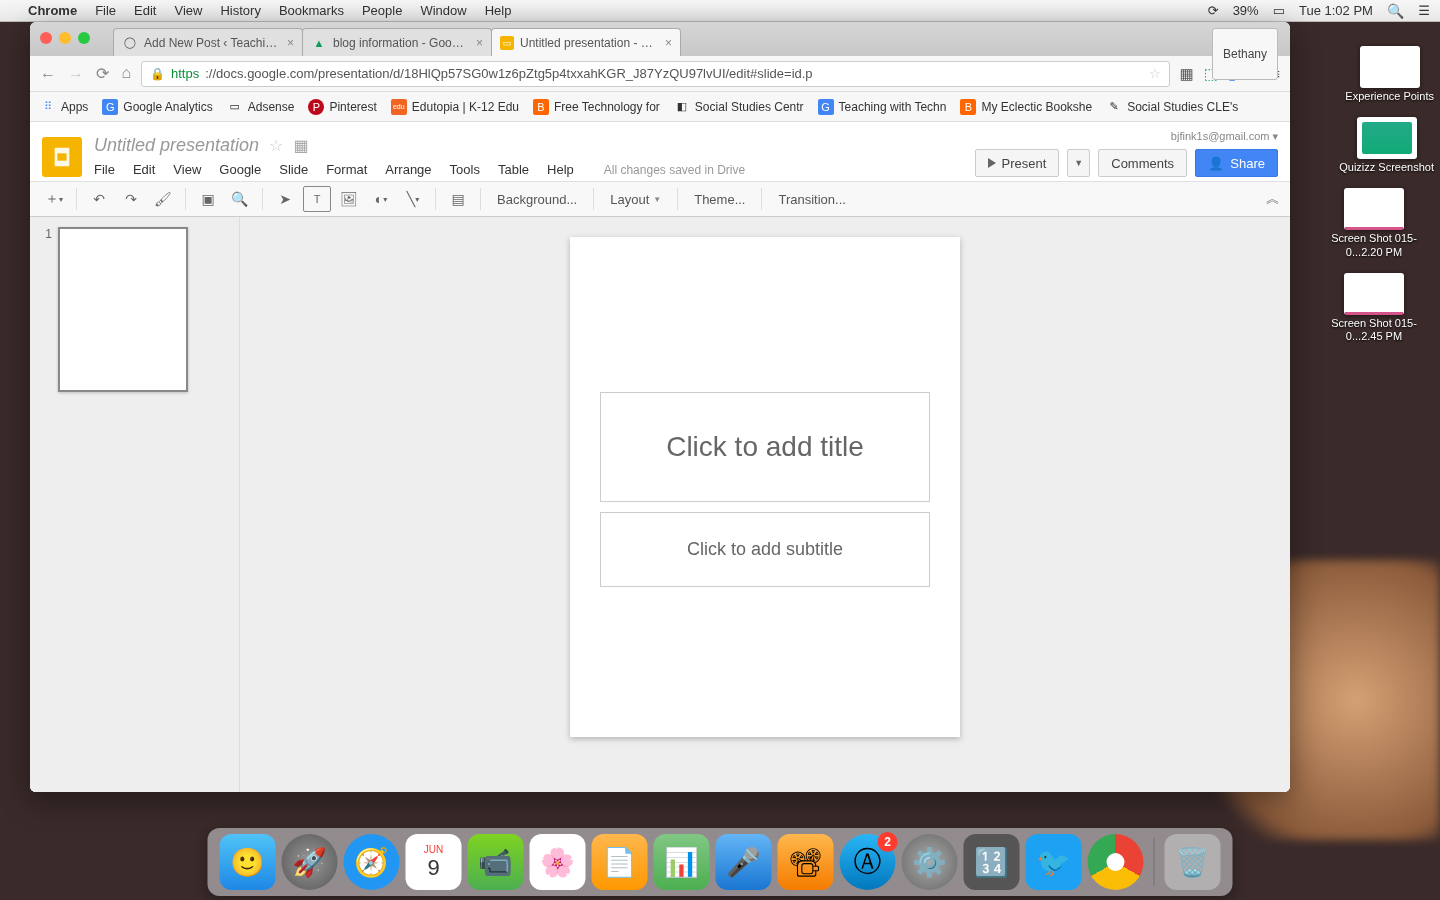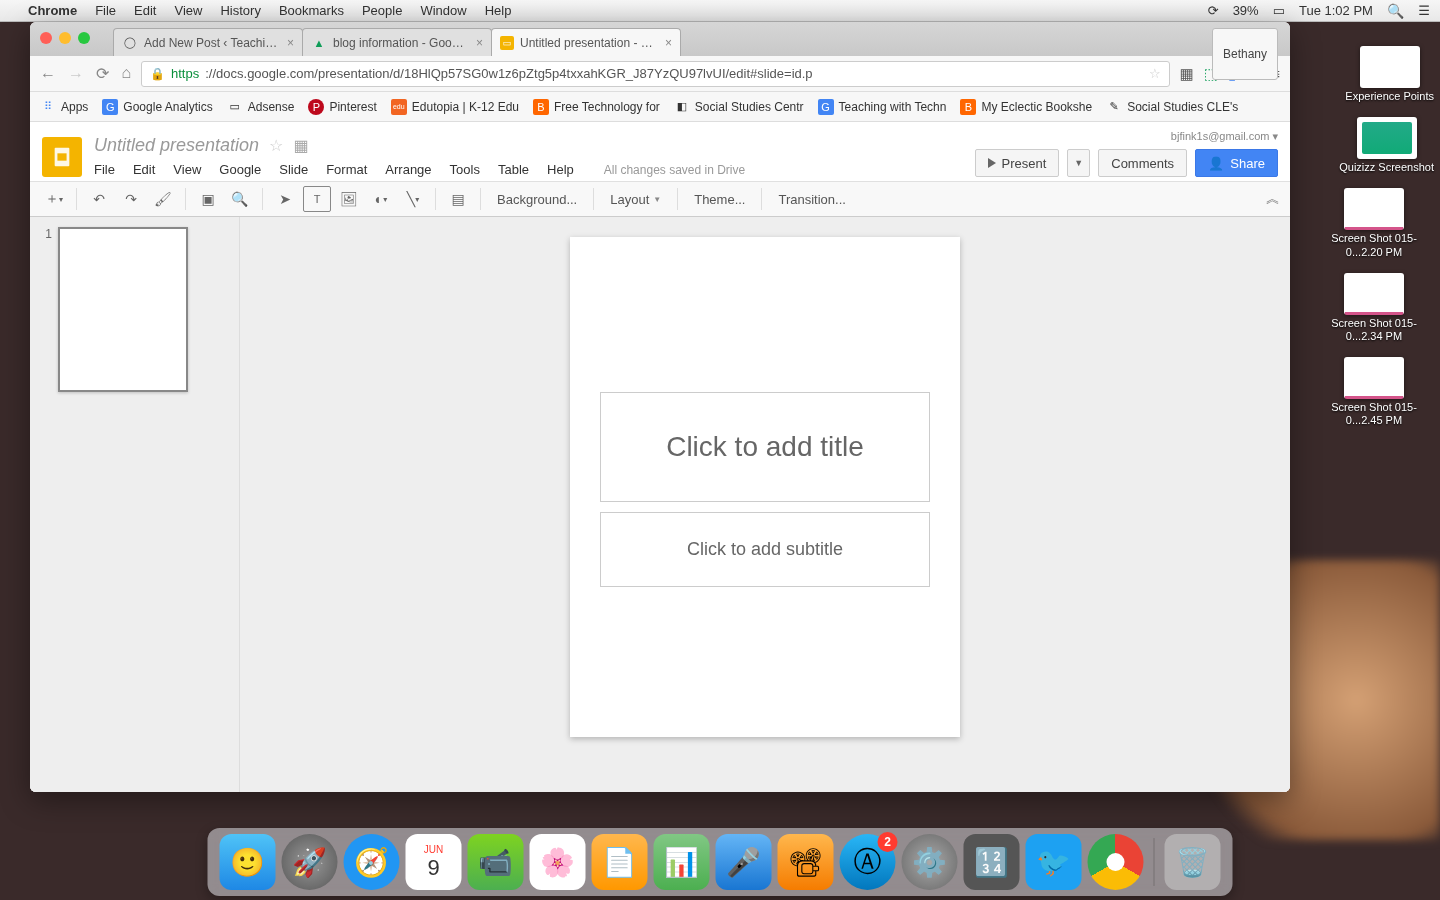--- a/index.html
+++ b/index.html
@@ -342,24 +342,20 @@
   <div class="dfile">
       <div class="thumbimg green"></div>
       <div class="cap">Quizizz Screenshot</div>
     </div>
   <div class="dfile">
       <div class="thumbimg pink"></div>
       <div class="cap">Screen Shot 015-0...2.20 PM</div>
     </div>
   <div class="dfile">
       <div class="thumbimg pink"></div>
-      <div class="cap">Screen Shot 015-0...2.34 PM</div>
-    </div>
-  <div class="dfile">
-      <div class="thumbimg pink"></div>
       <div class="cap">Screen Shot 015-0...2.45 PM</div>
     </div>
 </div>
 
 <div class="dock">
   <div class="dockitem di-finder">🙂</div>
   <div class="dockitem di-launch">🚀</div>
   <div class="dockitem di-safari">🧭</div>
   <div class="dockitem di-cal">
       <span>JUN</span>

